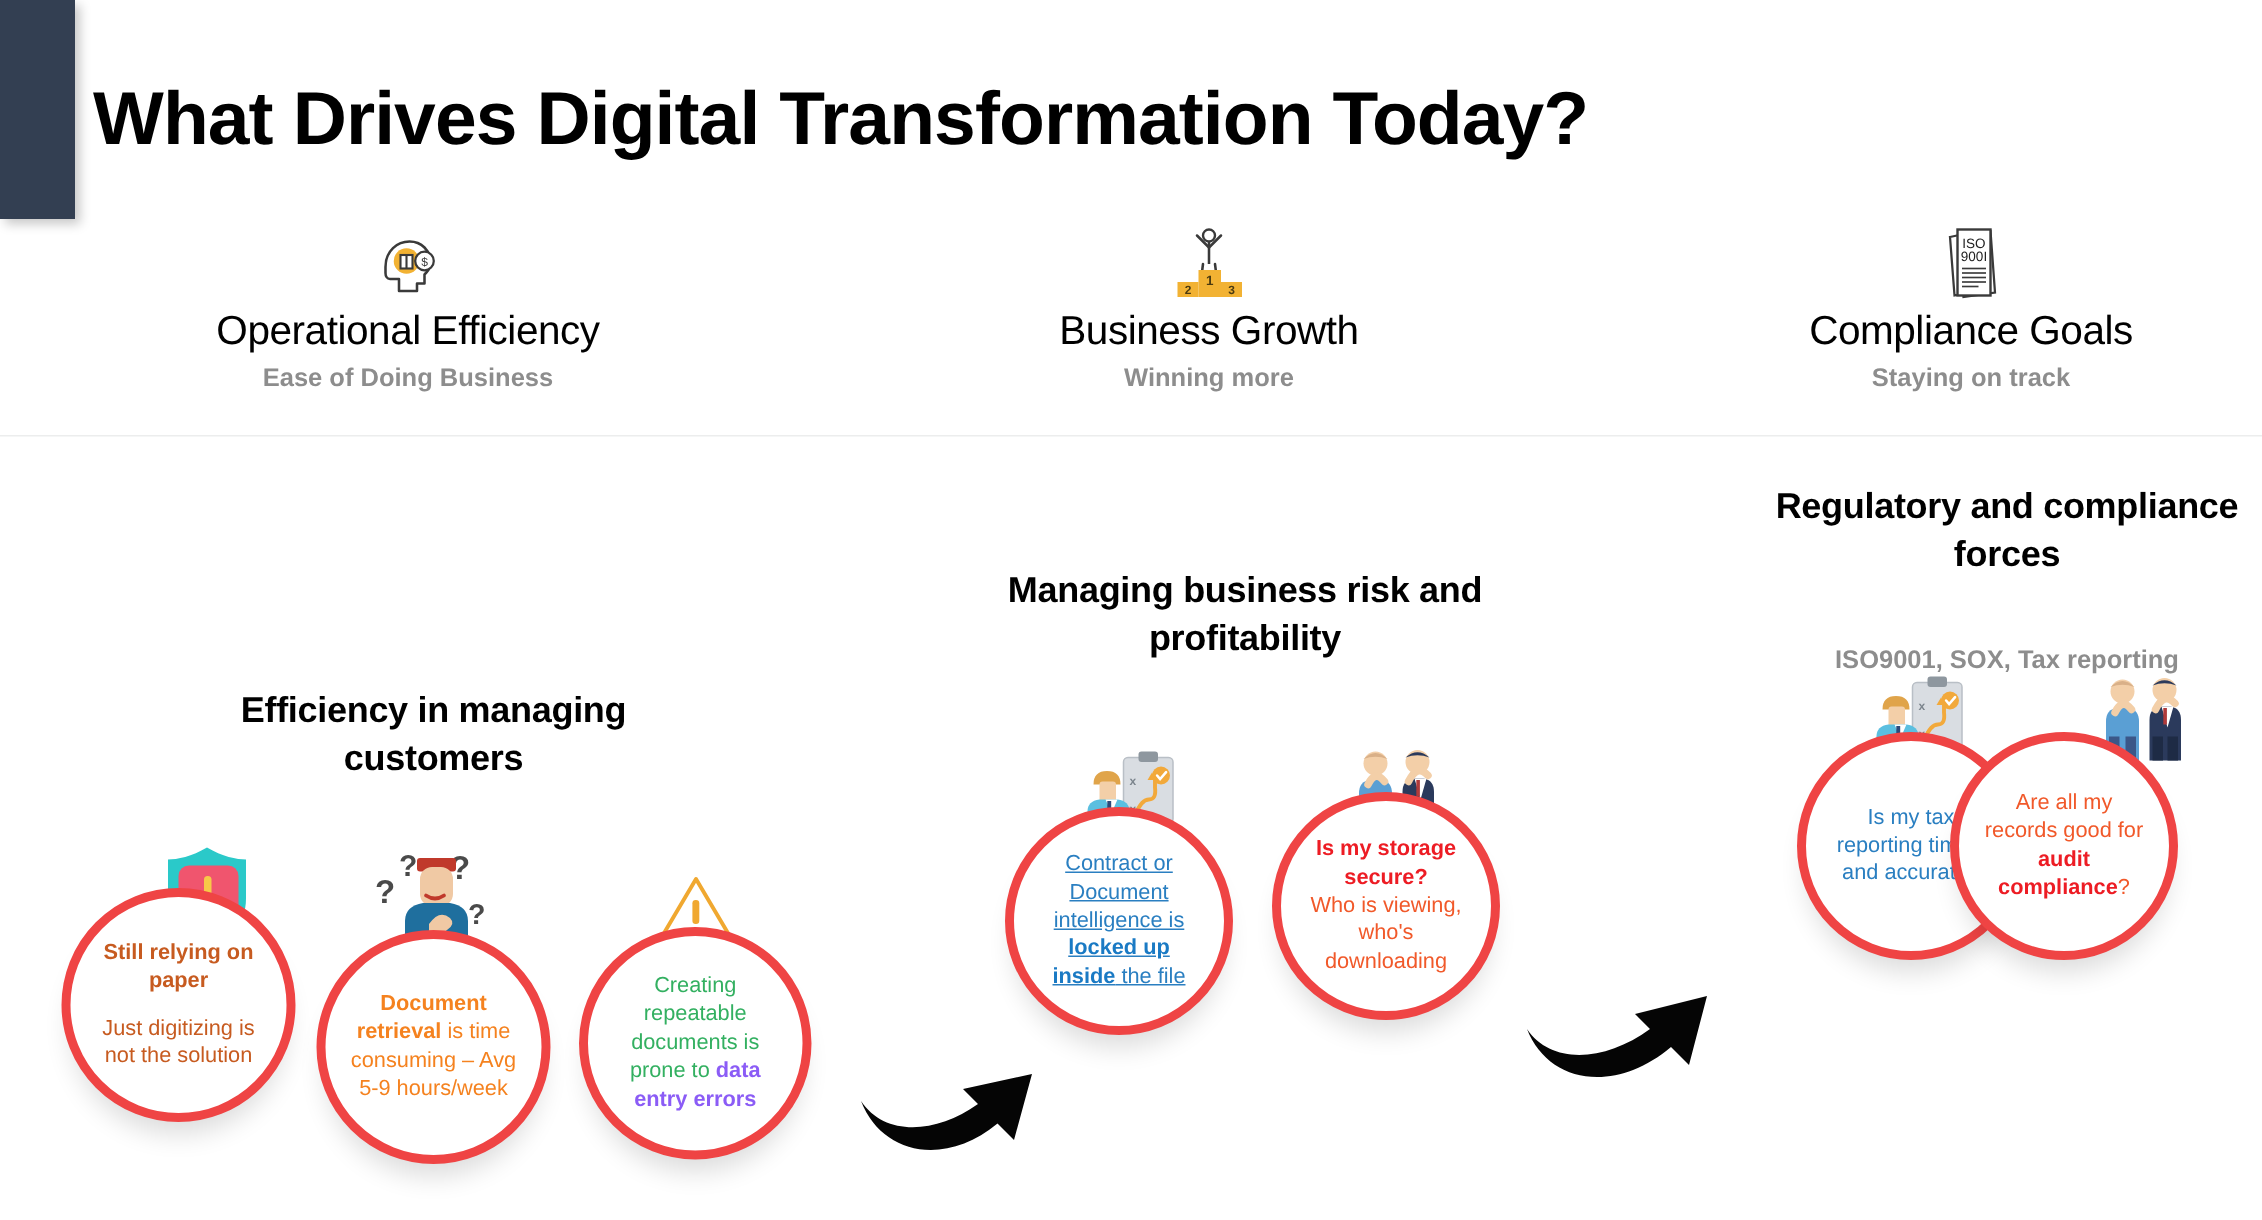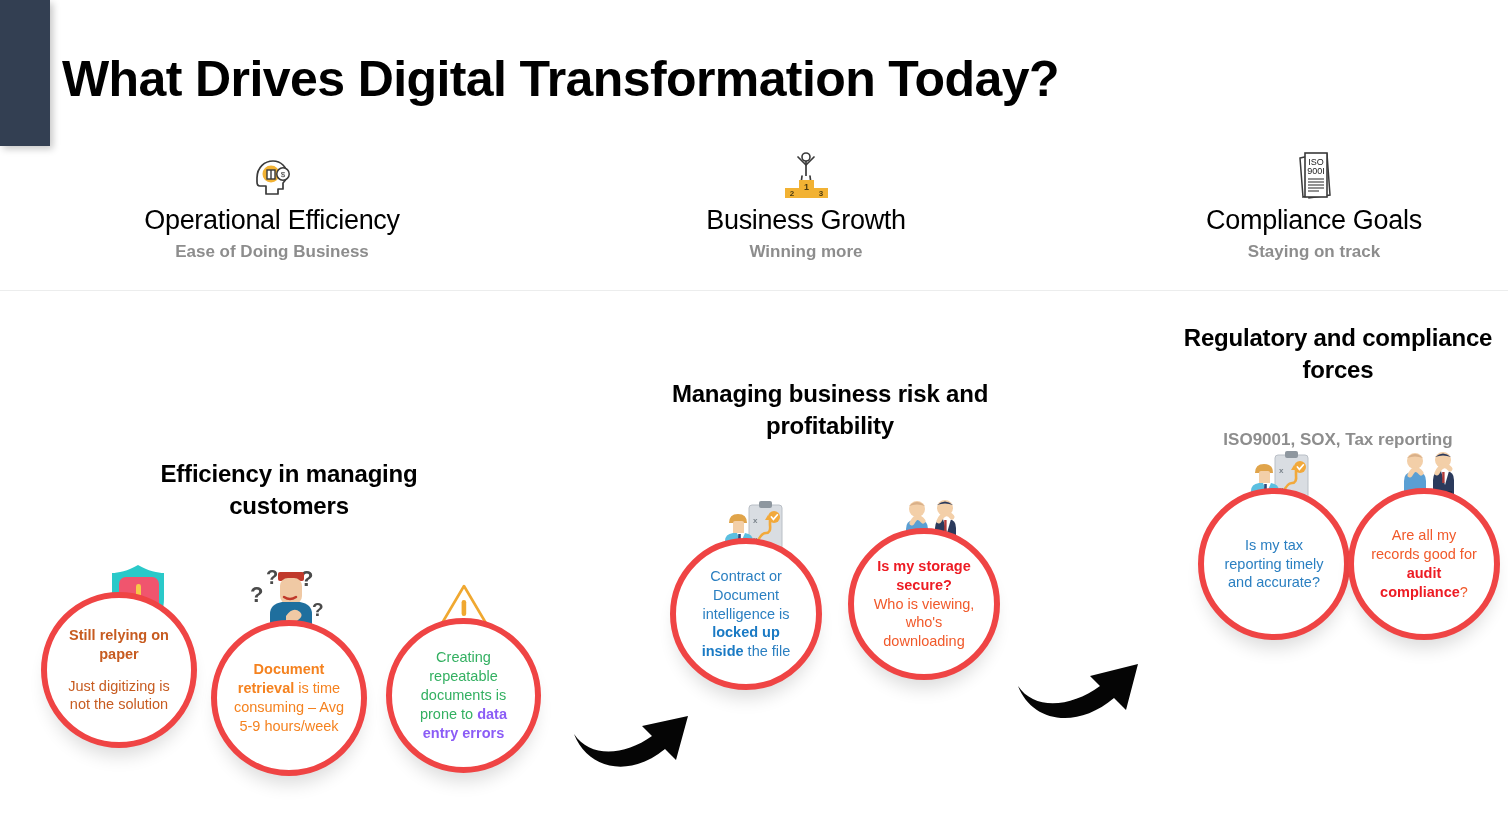--- a/index.html
+++ b/index.html
@@ -265,21 +265,21 @@
       <path d="M40 42 q4 -10 9 -10 q5 0 4 -8 l0 -6" stroke="#f2a93b" stroke-width="2.6" fill="none" stroke-linecap="round"></path>
       <path d="M51 14 l3 5 l-6 0 Z" fill="#f2a93b"></path>
       <path d="M12 22 q0 -9 9 -9 q9 0 9 9 l-18 0 Z" fill="#e0a44a"></path>
       <rect x="16" y="20" width="11" height="14" rx="2" fill="#f3cfa8"></rect>
       <path d="M8 60 L8 40 q0 -7 8 -8 l12 0 q8 1 8 8 L36 60 Z" fill="#5bbfe0"></path>
       <path d="M20 32 l4 9 l4 -9 Z" fill="#ffffff"></path>
       <rect x="21.2" y="33" width="2.6" height="12" fill="#2d4a7a"></rect>
     </svg>
   </div>
   <div class="bubble" style="left:670px; top:538px; width:152px; height:152px;">
-    <div class="bubble-text" style="font-size:14.5px; color:#2a7fc1;">
+    <div class="bubble-text" style="font-size:14.5px; color:#2a7fc1;text-decoration:underline;">
       <span>Contract or Document intelligence is </span><span class="b" style="color:#1a7ac4;">locked up inside</span><span> the file</span>
     </div>
   </div>
 
   <div class="bub-icon" style="left:895px; top:496px; width:74px; height:60px;">
     <svg width="68" height="58" viewBox="0 0 68 58">
 
       <circle cx="19" cy="12" r="8" fill="#f3cfa8"></circle>
       <path d="M11 9 q8 -8 16 0 q-8 -3 -16 0 Z" fill="#d9b088"></path>
       <path d="M8 58 L8 32 q0 -8 7 -9 l8 0 q7 1 7 9 L30 58 Z" fill="#5a9fd4"></path>
@@ -341,21 +341,21 @@
       <circle cx="47" cy="11" r="8" fill="#f3cfa8"></circle>
       <path d="M39 8 q8 -7 16 0 q-8 -3 -16 0 Z" fill="#2b3a5c"></path>
       <path d="M37 58 L37 31 q0 -8 7 -9 l7 0 q7 1 7 9 L58 58 Z" fill="#2b3a5c"></path>
       <path d="M41 24 q6 -12 13 -4" stroke="#f3cfa8" stroke-width="5" fill="none" stroke-linecap="round"></path>
       <path d="M45 22 l4 14 l4 -14 Z" fill="#ffffff"></path>
       <rect x="46.2" y="23" width="2.4" height="11" fill="#b03a3a"></rect>
       <rect x="39" y="42" width="7" height="16" fill="#1e2b45"></rect>
       <rect x="49" y="42" width="7" height="16" fill="#1e2b45"></rect>
     </svg>
   </div>
-  <div class="bubble" style="left:1348px; top:488px; width:152px; height:152px;">
+  <div class="bubble" style="left:1300px; top:488px; width:152px; height:152px;">
     <div class="bubble-text" style="font-size:14.5px; color:#f1592a;">
       <span>Are all my records good for </span><span class="b" style="color:#ed1c24;">audit compliance</span><span>?</span>
     </div>
   </div>
 
   <div class="arrow" style="left:568px; top:686px; width:140px; height:90px;">
     <svg width="140" height="90" viewBox="0 0 140 90">
       <path d="M6 48 C22 72, 56 70, 84 50 L74 40 L120 30 L108 74 L97 63 C62 92, 20 84, 6 48 Z" fill="#050505"></path>
     </svg>
   </div>

